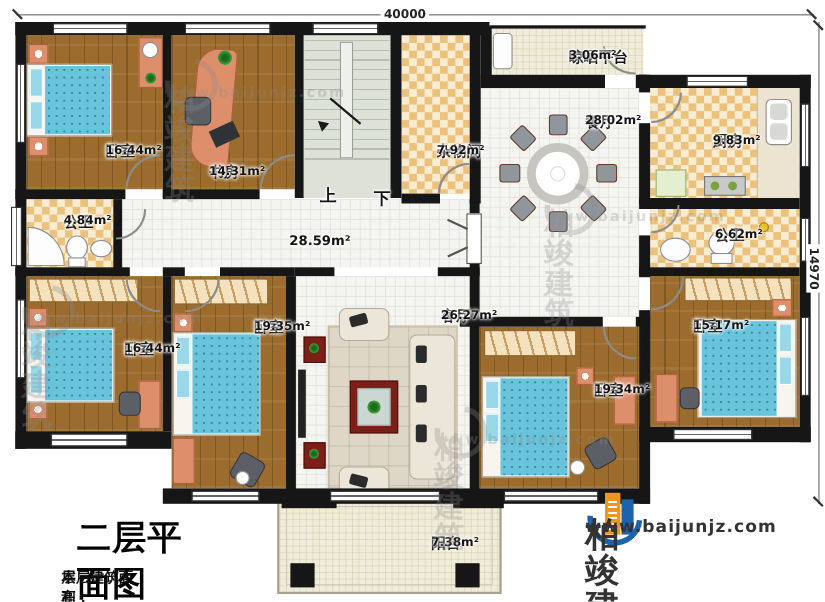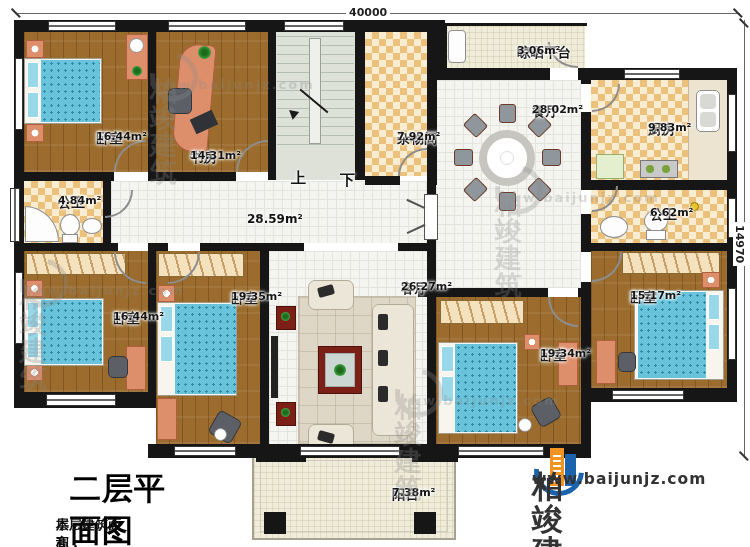--- a/index.html
+++ b/index.html
@@ -317,21 +317,21 @@
     </div>
   <div class="rlabel" style="left:58px;top:195px;">
     <span class="nm">公卫</span>
       <span class="ar">4.84m²</span>
     </div>
   <div class="rlabel" style="left:650px;top:207px;">
     <span class="nm">公卫</span>
       <span class="ar">6.62m²</span>
     </div>
   <div class="rlabel" style="left:247px;top:213px;">
-    <span class="ar" style="font-size:12px;">28.59m²</span>
+    <span class="ar" style="font-size:12px;margin-left:16px;">28.59m²</span>
     </div>
   <div class="rlabel biglabel" style="left:291px;top:170px;">
     <span>上</span>
     </div>
   <div class="rlabel biglabel" style="left:340px;top:172px;">
     <span>下</span>
     </div>
   <div class="rlabel" style="left:401px;top:281px;">
     <span class="nm">客厅</span>
       <span class="ar">26.27m²</span>

